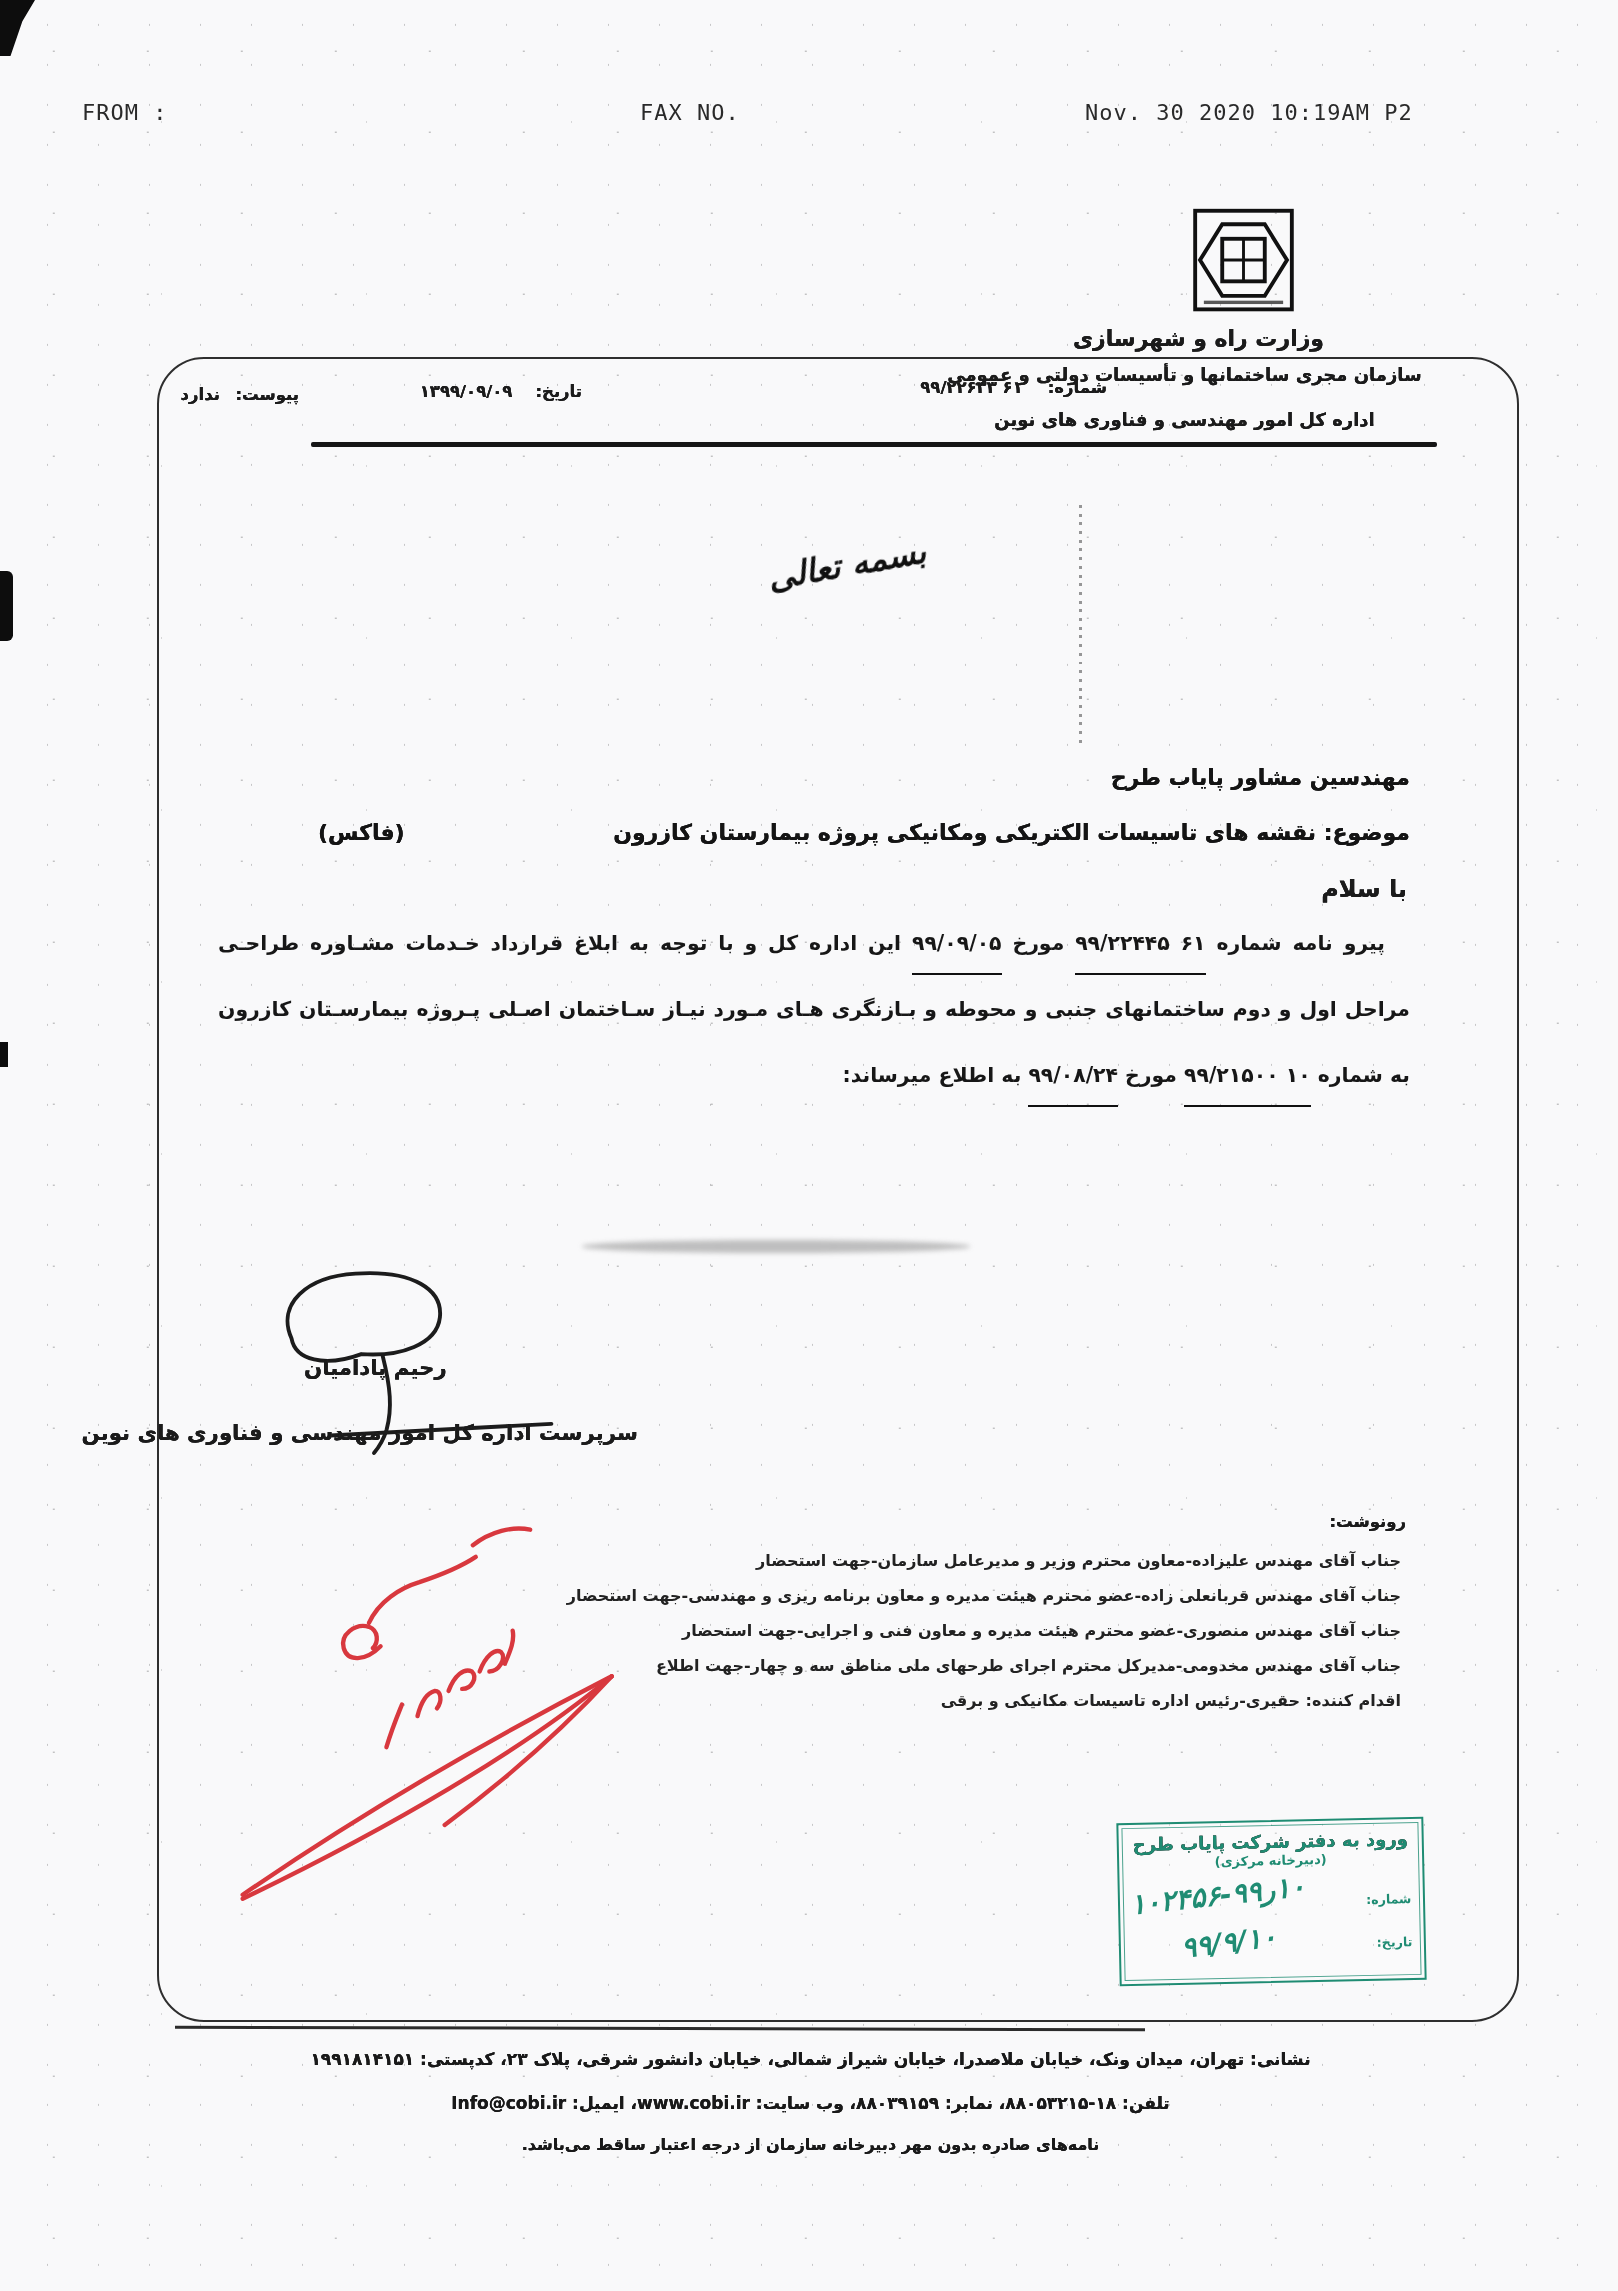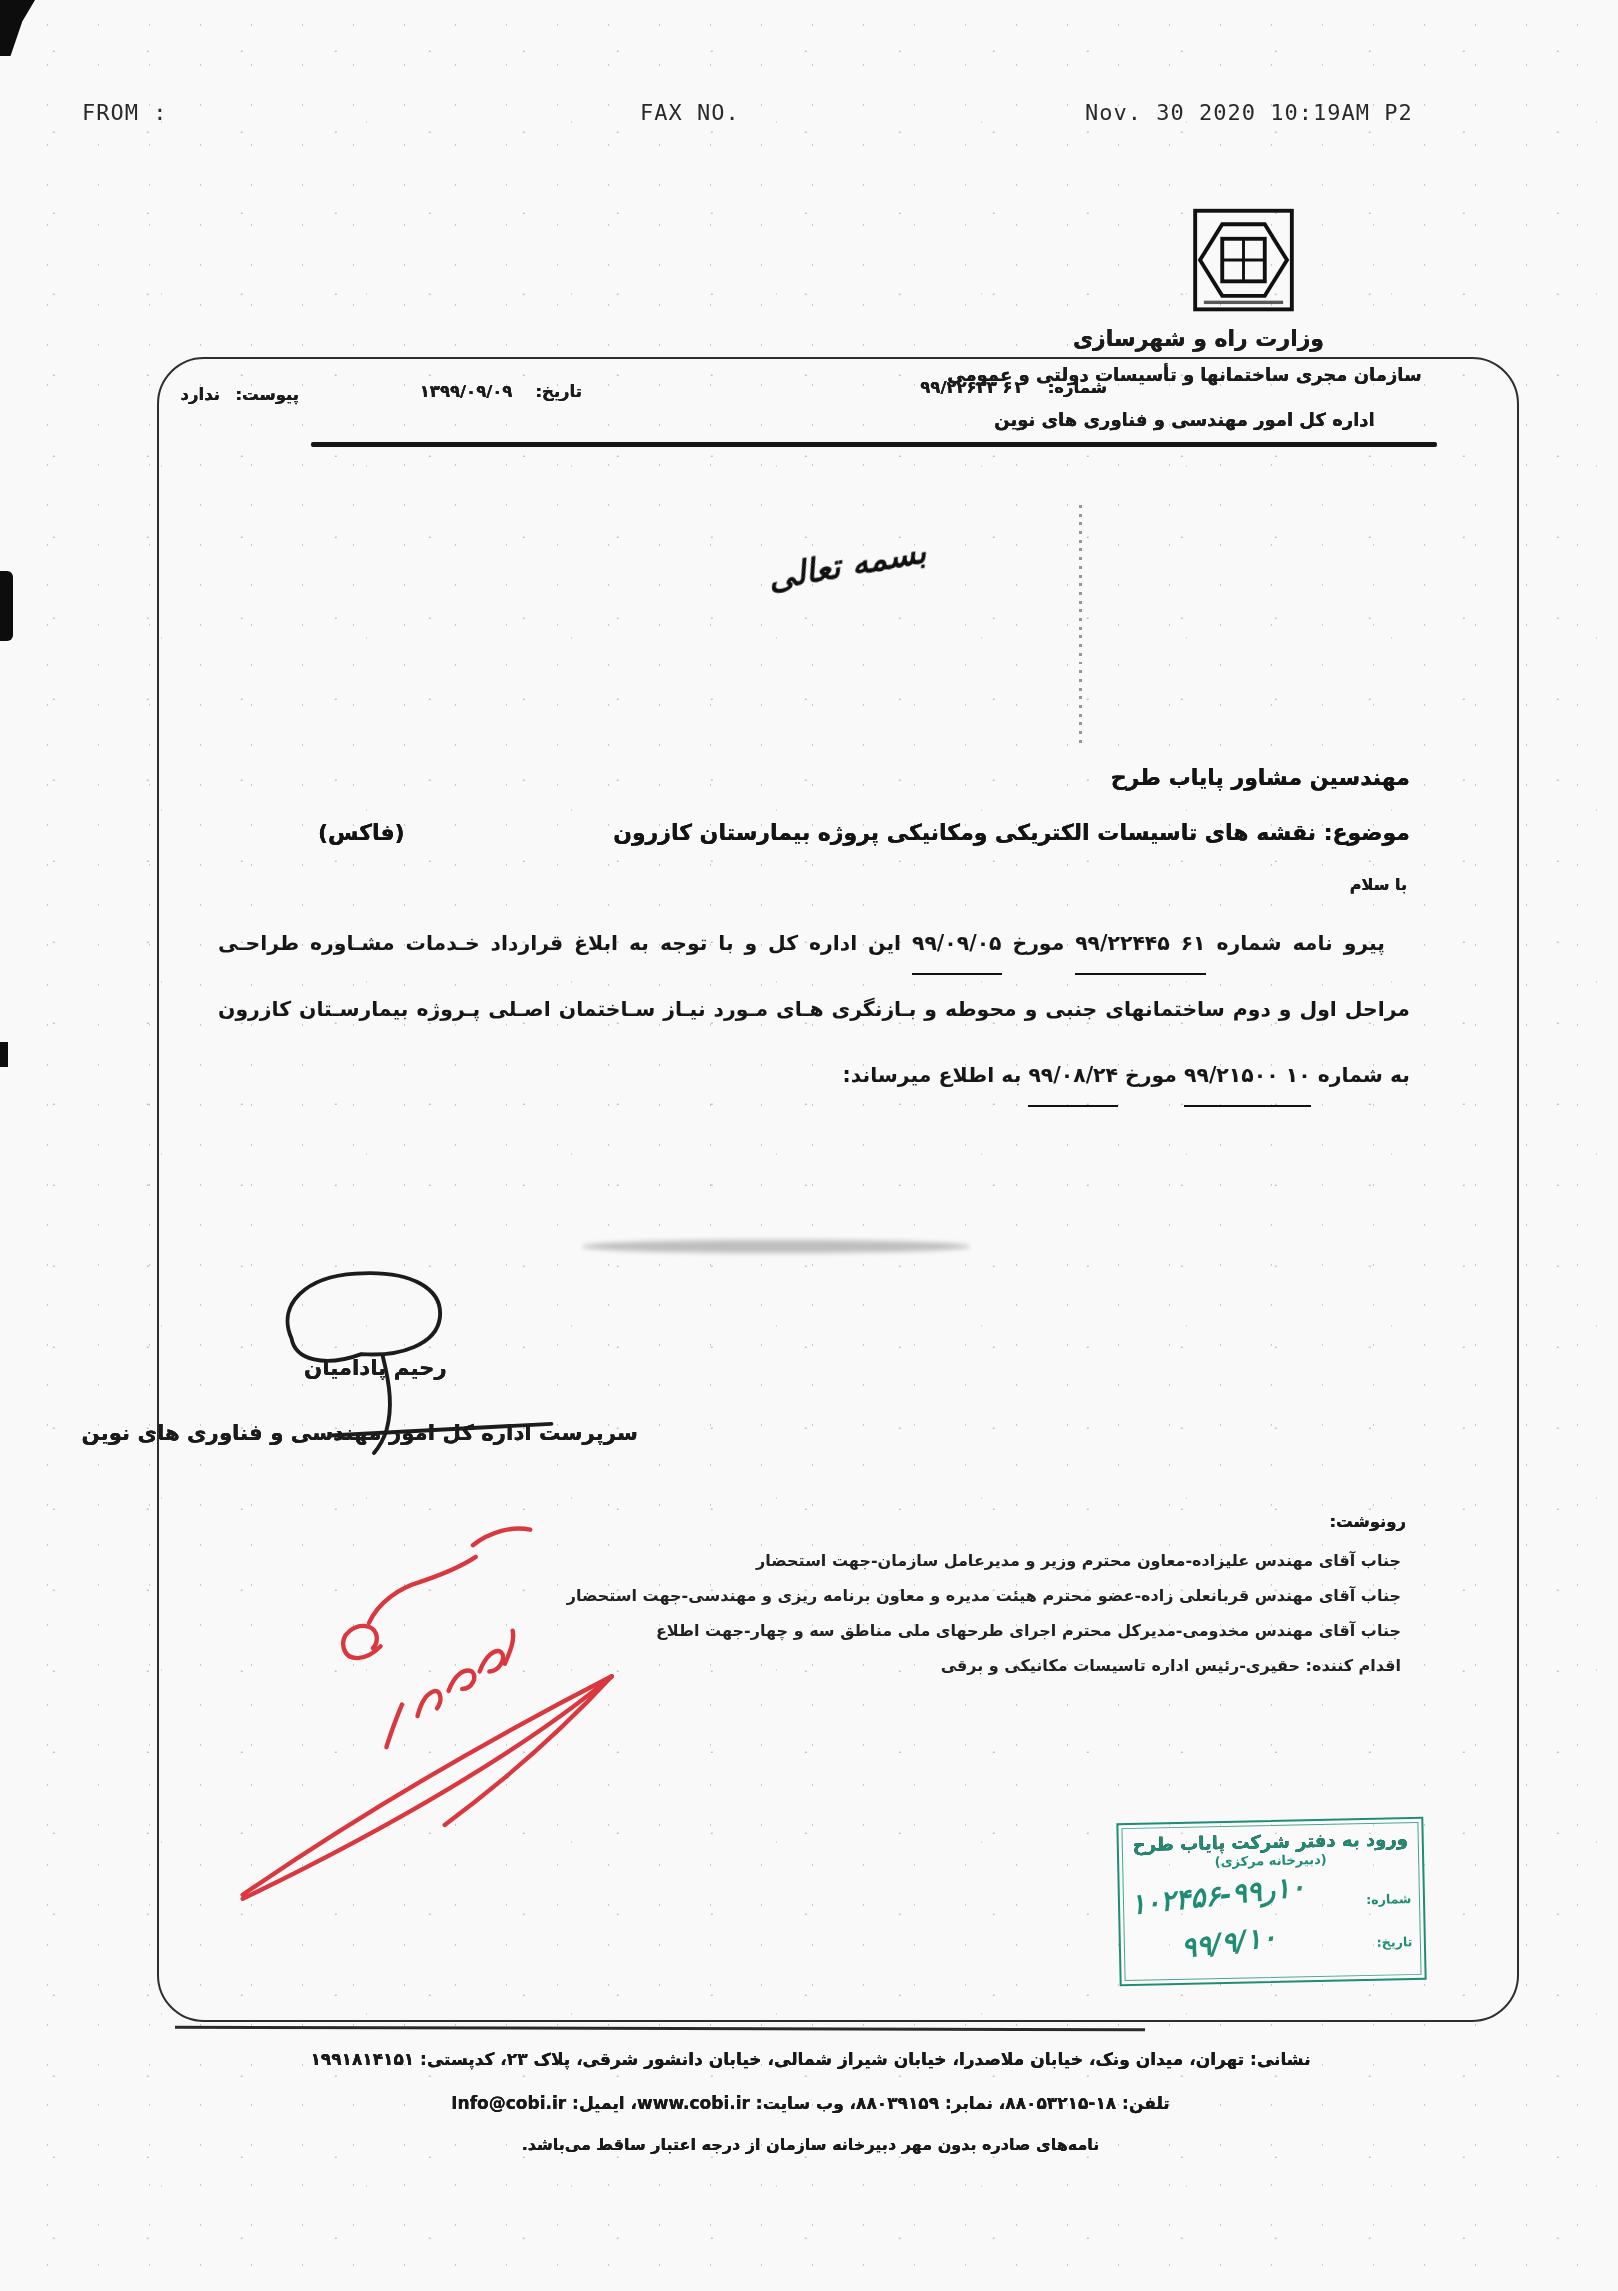--- a/index.html
+++ b/index.html
@@ -36,21 +36,21 @@
     border:2.4px solid #2e2e2e;border-radius:47px;
   }
   .head-rule{position:absolute;left:311px;top:442px;width:1126px;height:4.9px;background:#161616;border-radius:1.9px;}
   .head-rule2{position:absolute;left:175px;top:2027px;width:970px;height:2.9px;background:#2b2b2b;transform:rotate(.15deg);}
   .besmele{
     font-size:33px;font-weight:700;font-style:italic;
     transform:rotate(-10deg);filter:blur(0.3px);
     color:#101010;white-space:nowrap;
   }
   .addr1,.addr2{font-size:22px;font-weight:700;color:#141414;white-space:nowrap;}
-  .salam{font-size:16px;font-weight:700;text-align:right;}
+  .salam{font-size:24px;font-weight:700;text-align:right;}
   .body-text{
     font-size:20.4px;font-weight:700;line-height:66px;
     text-align:justify;color:#171717;
   }
   .body-text p{margin:0;text-indent:25px;}
   .u-num{border-bottom:2.4px solid #111;padding-bottom:18px;white-space:nowrap;margin-top:36px;}
   .sig-name{font-size:21.3px;font-weight:700;white-space:nowrap;}
   .sig-title{font-size:21.3px;font-weight:700;white-space:nowrap;}
   .cc-label{font-size:16.5px;font-weight:700;}
   .cc-item{font-size:16px;font-weight:600;color:#222;white-space:nowrap;margin-bottom:16px;}
@@ -142,20 +142,21 @@
       </g>
     </svg>
   </div>
   <div class="abs rtl sig-name fuzzy" style="left:304px;top:1355px;">رحیم پادامیان</div>
   <div class="abs rtl sig-title fuzzy" style="left:163px;top:1420px;width:475px;text-align:center;">سرپرست اداره کل امور مهندسی و فناوری های نوین</div>
 
   <div class="abs rtl cc-label fuzzy" style="right:213px;top:1512px;">رونوشت:</div>
   <div class="abs rtl" style="right:218px;top:1551px;width:970px;">
     <div class="cc-item">جناب آقای مهندس علیزاده-معاون محترم وزیر و مدیرعامل سازمان-جهت استحضار</div>
     <div class="cc-item">جناب آقای مهندس قربانعلی زاده-عضو محترم هیئت مدیره و معاون برنامه ریزی و مهندسی-جهت استحضار</div>
+    <div class="cc-item">جناب آقای مهندس منصوری-عضو محترم هیئت مدیره و معاون فنی و اجرایی-جهت استحضار</div>
     <div class="cc-item">جناب آقای مهندس مخدومی-مدیرکل محترم اجرای طرحهای ملی مناطق سه و چهار-جهت اطلاع</div>
     <div class="cc-item">اقدام کننده: حقیری-رئیس اداره تاسیسات مکانیکی و برقی</div>
   </div>
 
   <div class="abs" style="left:165px;top:1485px;">
     <svg width="505" height="437" viewBox="170 1530 520 450">
       <g fill="none" stroke="#d8383e" stroke-width="4.5" stroke-linecap="round">
         <path d="M 487 1592 C 505 1578, 528 1572, 546 1576"></path>
         <path d="M 380 1672 C 390 1650, 412 1636, 432 1630 C 456 1622, 478 1612, 490 1604"></path>
         <path d="M 392 1696 C 376 1712, 358 1712, 354 1698 C 350 1684, 366 1672, 380 1676 C 390 1680, 390 1692, 384 1698"></path>

